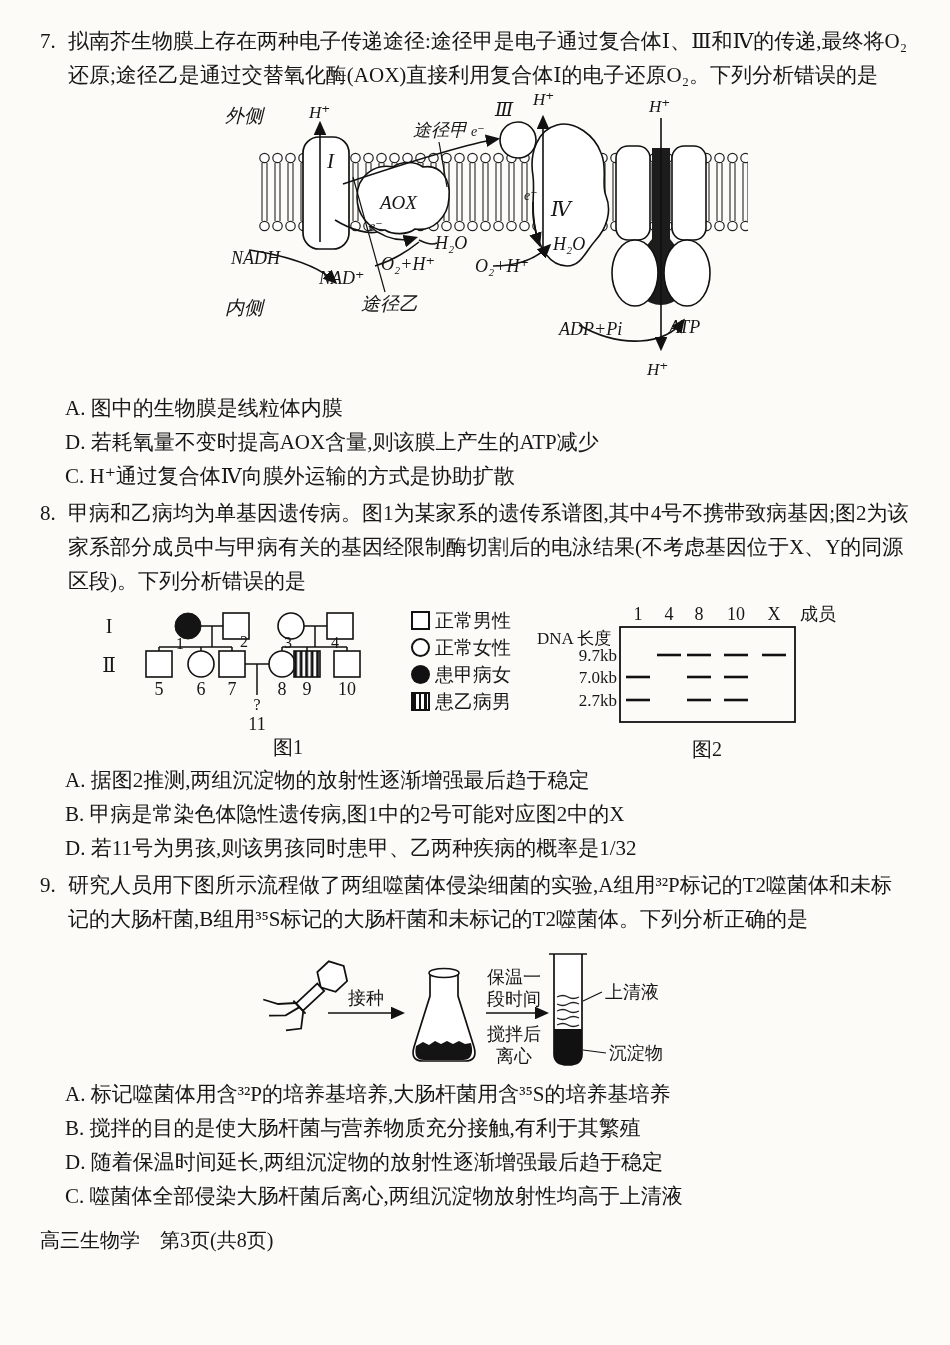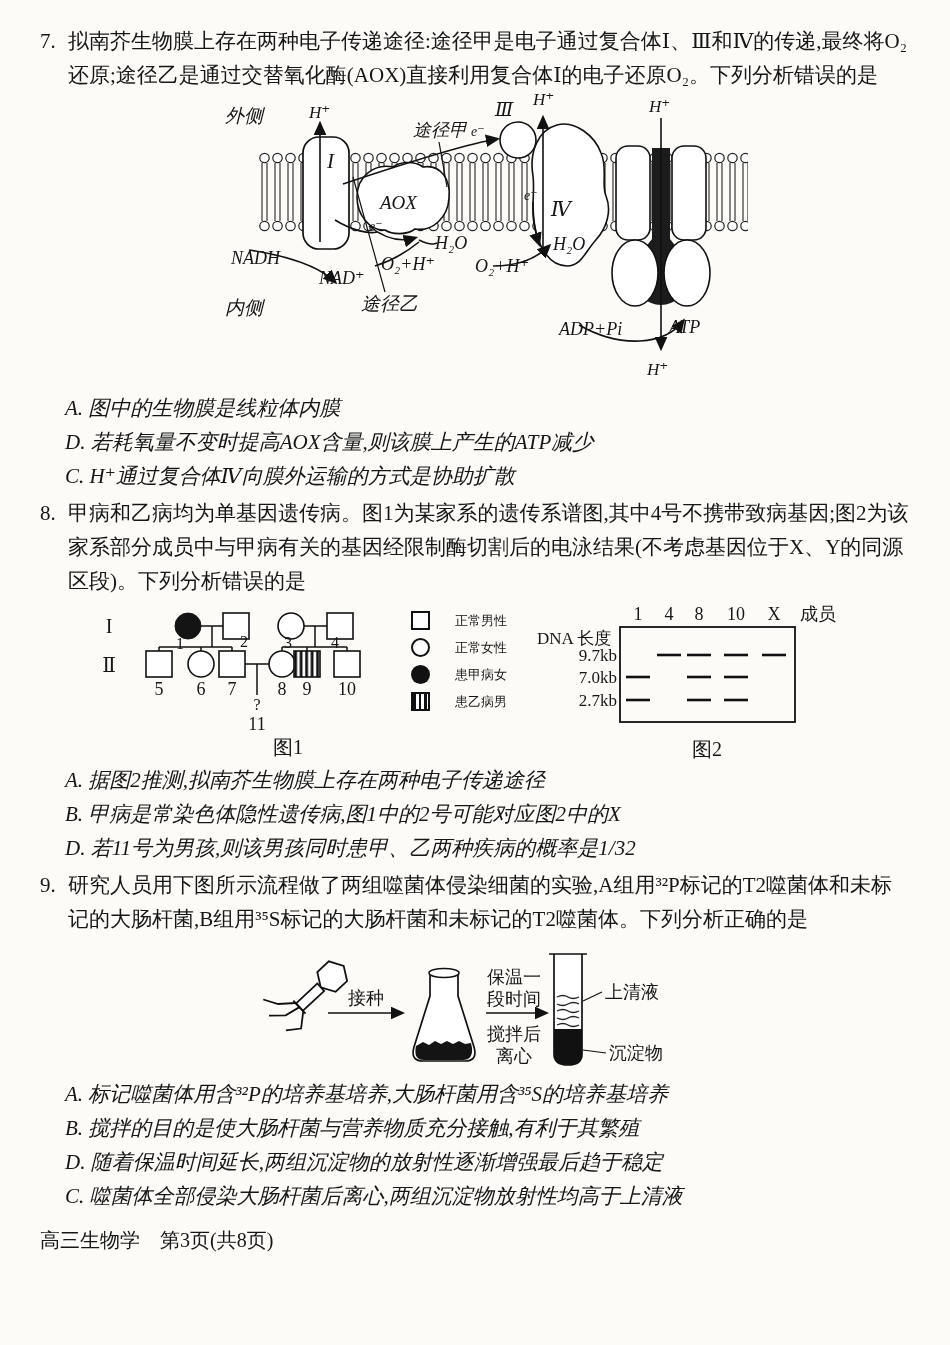--- a/index.html
+++ b/index.html
@@ -6,29 +6,29 @@
   body{
     width:950px;height:1345px;overflow:hidden;
     background:#fcfbf7;color:#161616;
     font-family:"Liberation Serif","DejaVu Serif",serif;
   }
   .page{padding:24px 38px 0 40px;}
   .question{margin:0;}
   .stem{display:flex;font-size:21px;line-height:34px;}
   .qnum{flex:0 0 28px;}
   .stem-text{flex:1;}
-  .opts{padding-left:25px;font-size:21px;line-height:34px;margin:1px 0 3px 0;font-style:italic;}
+  .opts{padding-left:25px;font-size:21px;line-height:34px;margin:1px 0 3px 0;}
   .opt{white-space:nowrap;}
   .fig{display:block;}
   .fig-membrane{margin:0 0 0 183px;font-style:italic;}
   .fig-membrane svg{display:block;}
   .fig8-row{display:flex;align-items:flex-start;margin:4px 0 0 55px;}
   .fig8-row svg{display:block;}
   .legend{margin:8px 4px 0 16px;width:118px;}
-  .lg-row{display:flex;align-items:center;gap:25px;margin-bottom:6px;font-size:13px;line-height:21px;white-space:nowrap;text-align:right;}
+  .lg-row{display:flex;align-items:center;gap:5px;margin-bottom:6px;font-size:19px;line-height:21px;white-space:nowrap;text-align:right;}
   .lg-ic{flex:0 0 19px;height:19px;box-sizing:border-box;}
   .lg-square{border:2px solid #111;background:#fff;}
   .lg-circle{border:2px solid #111;border-radius:50%;background:#fff;}
   .lg-filled{border-radius:50%;background:#111;}
   .lg-striped{border:2px solid #111;background:repeating-linear-gradient(90deg,#111 0 2.5px,#fff 2.5px 5.5px);}
   .fig-flow{margin:5px 0 2px 214px;}
   .fig-flow svg{display:block;}
   .footer{text-align:left;font-size:20px;margin-top:14px;}
   svg{font-family:"Liberation Serif","DejaVu Serif",serif;}
   svg text{fill:#161616;}
@@ -237,21 +237,21 @@
             <line x1="191" x2="215" y1="75" y2="75" stroke="#111" stroke-width="2.6"></line>
             <line x1="93" x2="117" y1="98" y2="98" stroke="#111" stroke-width="2.6"></line>
             <line x1="154" x2="178" y1="98" y2="98" stroke="#111" stroke-width="2.6"></line>
             <line x1="191" x2="215" y1="98" y2="98" stroke="#111" stroke-width="2.6"></line>
           </g>
         <text x="174" y="154" font-size="20" text-anchor="middle">图2</text>
       </svg>
     </div>
 
     <div class="opts">
-      <div class="opt">A. 据图2推测,拟南芥生物膜上存在两种电子传递途径</div>
+      <div class="opt">A. 据图2推测,两组沉淀物的放射性逐渐增强最后趋于稳定</div>
       <div class="opt">B. 甲病是常染色体隐性遗传病,图1中的2号可能对应图2中的X</div>
       <div class="opt">D. 若11号为男孩,则该男孩同时患甲、乙两种疾病的概率是1/32</div>
     </div>
   </section>
 
   <section class="question">
     <div class="stem">
       <span class="qnum">9.</span>
       <span class="stem-text">研究人员用下图所示流程做了两组噬菌体侵染细菌的实验,A组用³²P标记的T2噬菌体和未标记的大肠杆菌,B组用³⁵S标记的大肠杆菌和未标记的T2噬菌体。下列分析正确的是</span>
     </div>

